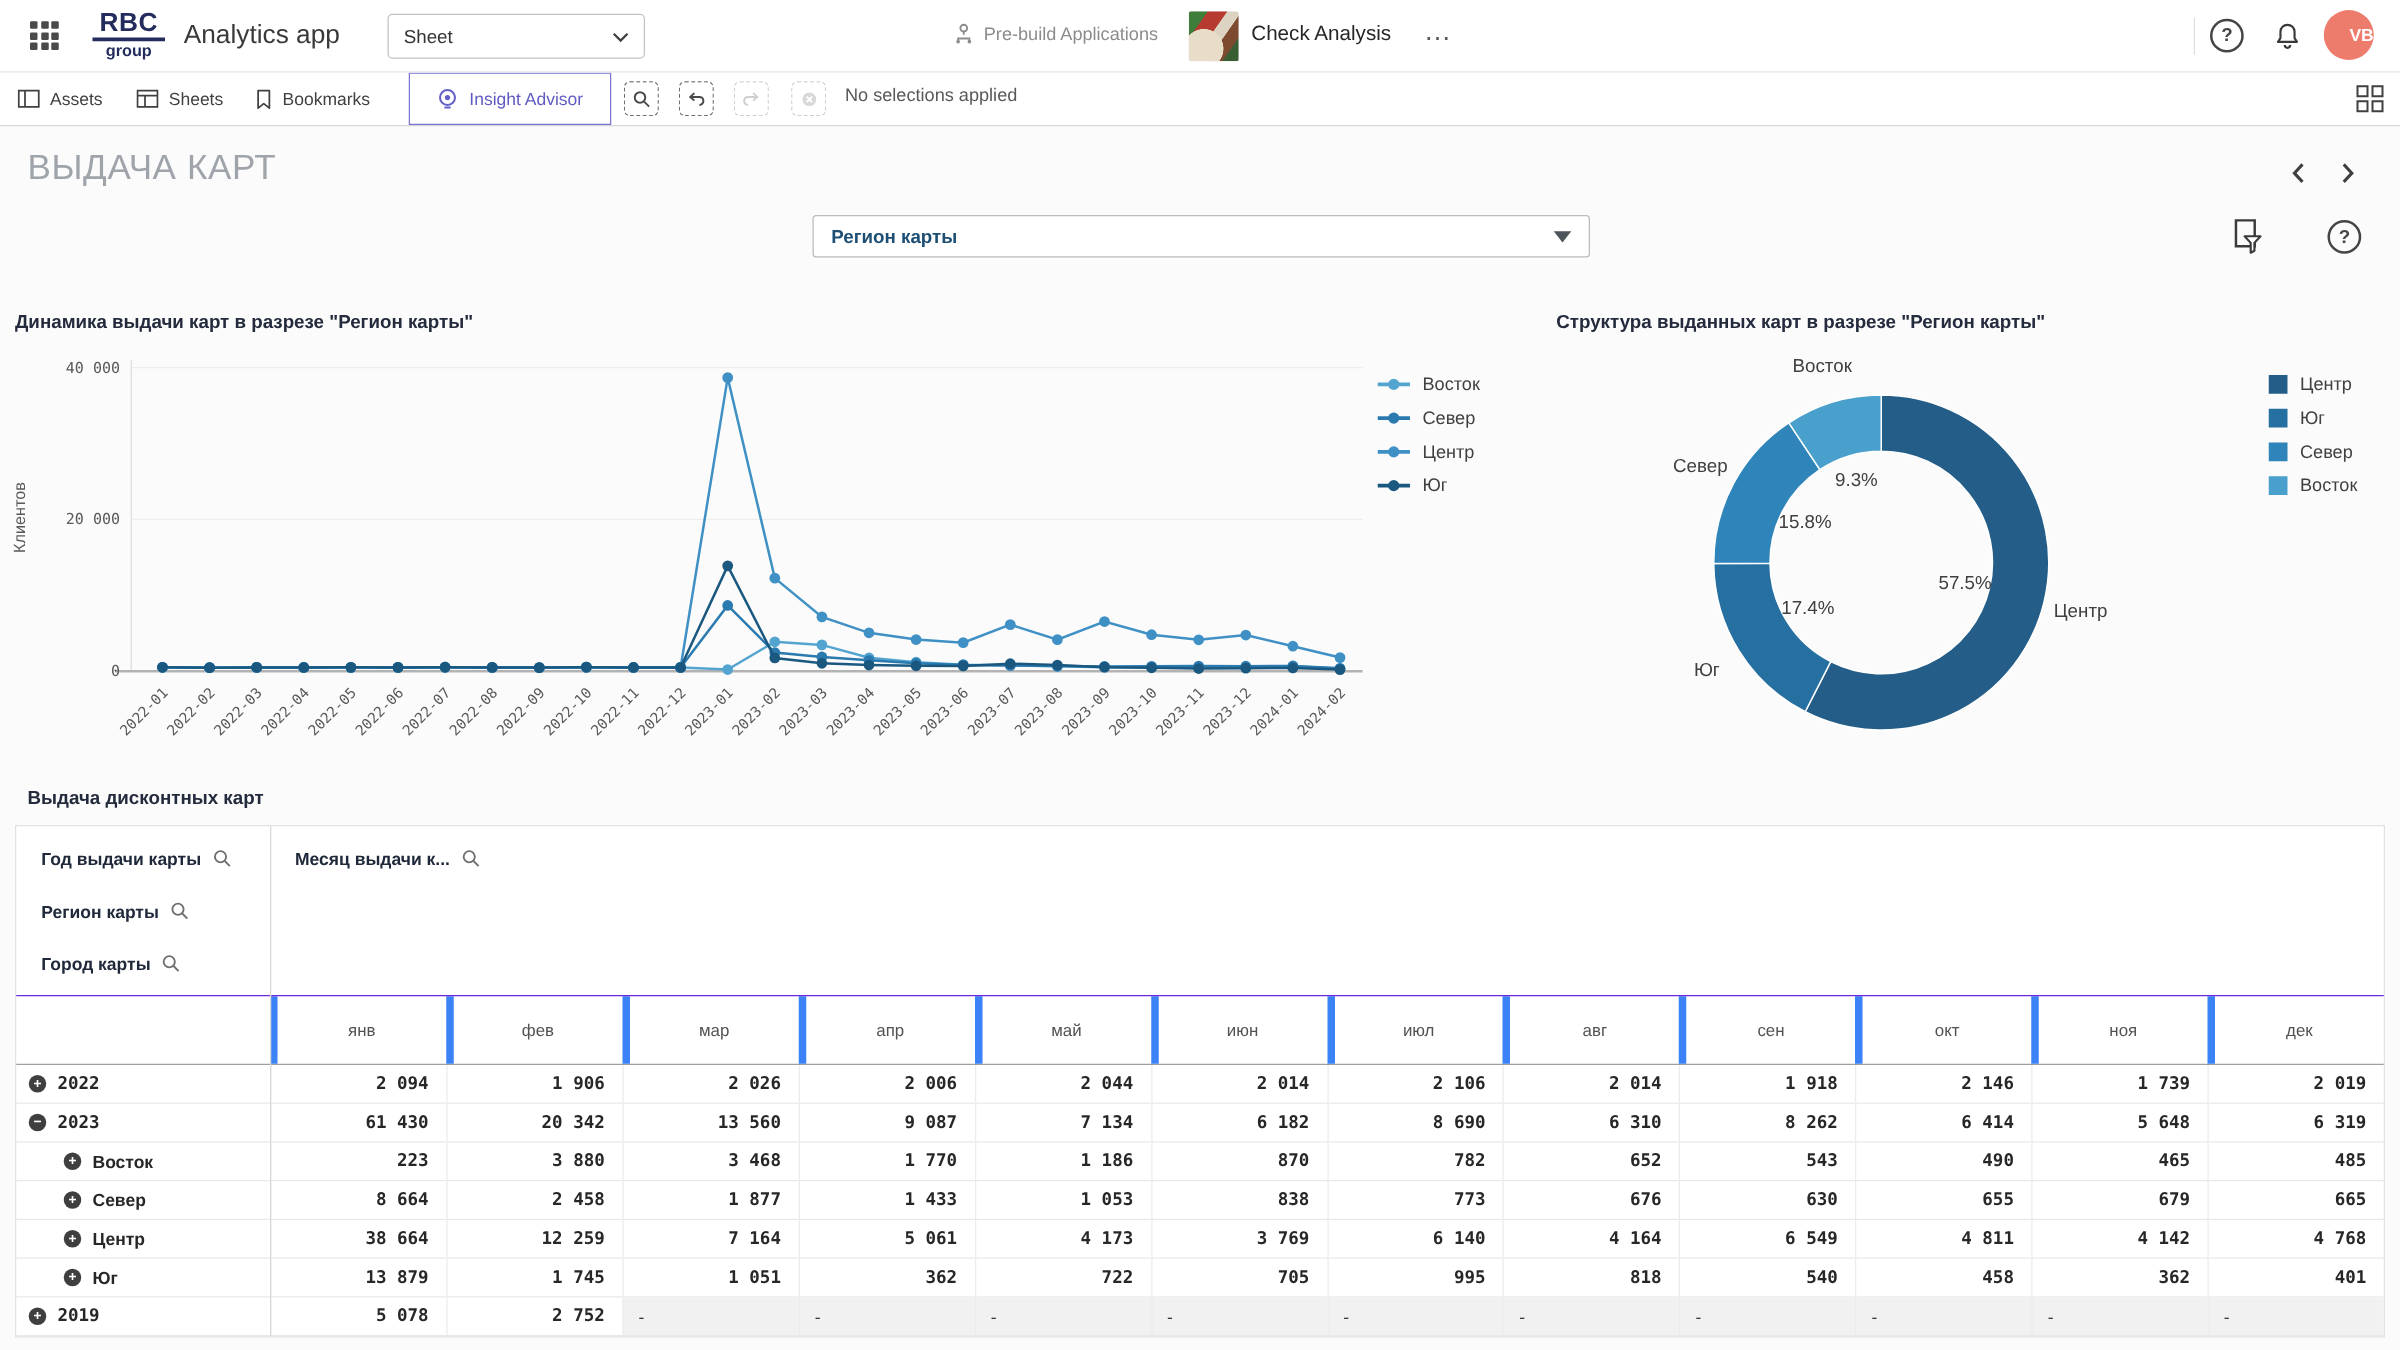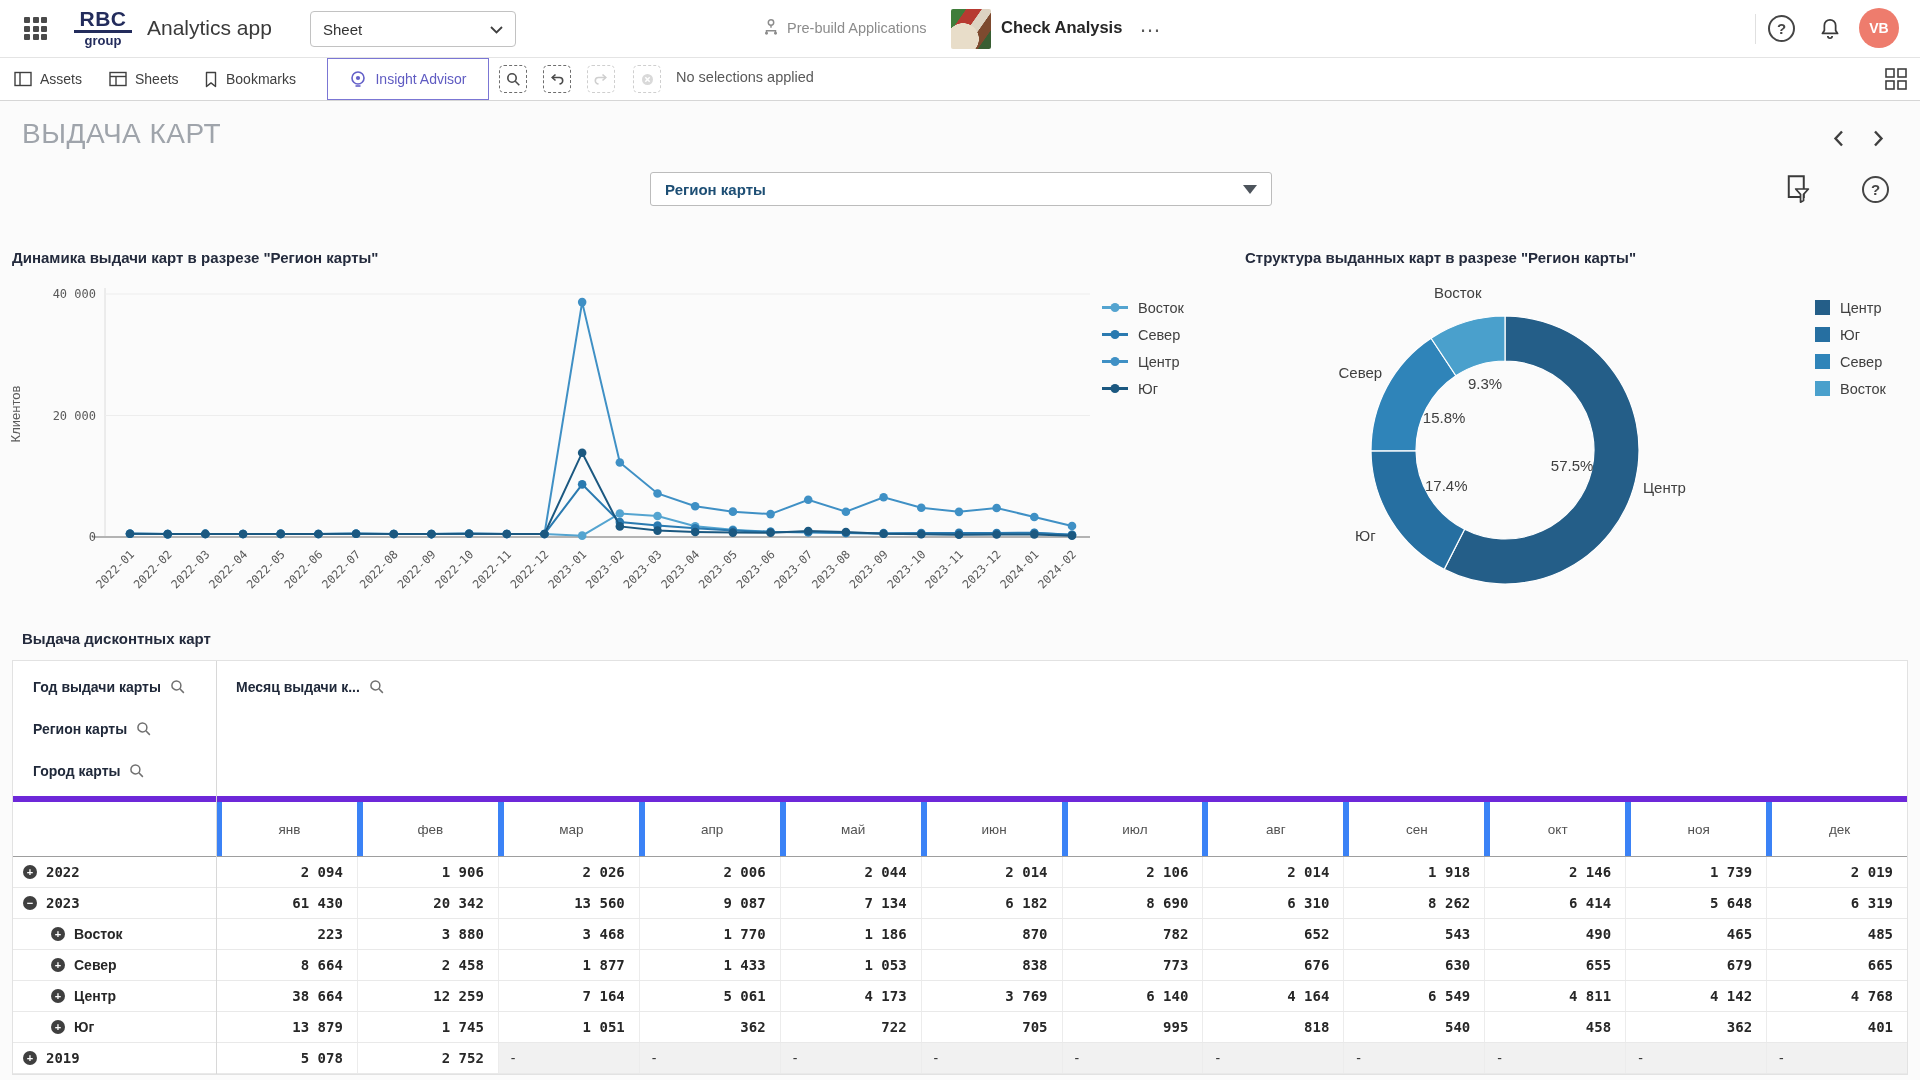--- a/index.html
+++ b/index.html
@@ -18,21 +18,21 @@
   .logo .l2{font-size:13px;font-weight:bold}
   .apptitle{font-size:21px;color:#3a3a3a}
   .select{box-sizing:border-box;border:1px solid #c2c2c2;border-radius:4px;background:#fff;display:flex;align-items:center;justify-content:space-between;padding:0 12px;font-size:15px;color:#333}
   .grey{color:#8c8c8c}
   .thumb{width:40px;height:40px;border-radius:2px;background:
      radial-gradient(circle at 30% 75%,#e8ddc9 0 38%,transparent 39%),
      linear-gradient(125deg,#3f7d3a 0 22%,#b73a31 23% 45%,#ddd3c2 46% 62%,#7d4a2f 63% 80%,#395e33 81%);}
   .searchbox{box-sizing:border-box;border:1px solid #dcdcdc;border-radius:4px;background:#fff;display:flex;align-items:center;padding:0 10px;gap:9px}
   .ph{color:#b4b4b4;font-size:14.5px}
   .circbtn{box-sizing:border-box;width:27px;height:27px;border:2px solid #454545;border-radius:50%;display:flex;align-items:center;justify-content:center;font-size:15px;font-weight:bold;color:#454545}
-  .avatar{width:40px;height:40px;border-radius:50%;display:flex;align-items:center;justify-content:center;color:#fff;font-size:14px;font-weight:bold}
+  .avatar{width:40px;height:40px;border-radius:50%;display:flex;align-items:center;justify-content:flex-end;color:#fff;font-size:14px;font-weight:bold}
 
   
   .toolbar{position:absolute;left:0;top:58px;width:1920px;height:42px;background:#fff;border-bottom:1px solid #d6d6d6;z-index:4}
   .tb{display:flex;align-items:center;gap:8px;font-size:14px;color:#404040;height:42px}
   .iabox{box-sizing:border-box;position:absolute;left:327px;top:0;width:162px;height:42px;border:1px solid #7b76d4;display:flex;align-items:center;justify-content:center;gap:8px;color:#5f5bc2;font-size:14px}
   .selbox{box-sizing:border-box;width:28px;height:28px;border:1.6px dashed #6e6e6e;border-radius:5px;display:flex;align-items:center;justify-content:center}
   .selbox.dis{border-color:#cfcfcf}
 
   
   .sheettitle{font-size:28px;color:#9fa4ab;letter-spacing:.5px}
@@ -46,21 +46,21 @@
   .ylab{font-size:13px;fill:#595959;font-family:"Liberation Sans","DejaVu Sans",sans-serif}
   .dlab{font-size:15px;fill:#404040}
   .dpct{font-size:15px;fill:#404040}
 
   .lrow{display:flex;align-items:center;gap:10px;height:27px;font-size:14.5px;color:#404040}
   .drow{display:flex;align-items:center;gap:10px;height:27px;font-size:14.5px;color:#404040}
   .sw{width:15px;height:15px}
 
   
   .pivot{position:absolute;left:12px;top:660px;width:1896px;background:#fff;border:1px solid #e2e2e2;box-sizing:border-box}
-  .phead{position:relative;height:135px;border-bottom:6px solid #6d28d9}
+  .phead{position:relative;height:135px;border-bottom:1px solid #6d28d9}
   .pdivider{position:absolute;left:203px;top:0;bottom:0;width:1px;background:#d8d8d8;z-index:2}
   .dim{position:absolute;display:flex;align-items:center;gap:9px;font-size:14px;font-weight:bold;color:#20293a}
   .pgrid{display:grid;grid-template-columns:203px repeat(12,1fr)}
   .pmonths{height:54px;border-bottom:1px solid #9e9e9e}
   .pmc{display:flex;align-items:center;justify-content:center;font-size:13.5px;color:#525252;border-left:6px solid #3b82f6}
   .prow{height:30px;border-bottom:1px solid #e9e9e9}
   .ph0{display:flex;align-items:center;padding-left:10px}
   .ph1{display:flex;align-items:center;padding-left:38px}
   .exp{display:inline-flex;width:14px;height:14px;border-radius:50%;background:#3f3f3f;color:#fff;font-size:11px;line-height:14px;justify-content:center;margin-right:9px;font-weight:bold;flex:none}
   .rl{font-size:14px;font-weight:bold;color:#272727}
@@ -102,21 +102,21 @@
       <svg width="18" height="18" viewBox="0 0 16 16">
           <circle cx="8" cy="4" r="2.4" fill="none" stroke="#8c8c8c" stroke-width="1.3"></circle>
           <path d="M8 6.5v2.2 M4 13v-1.6h8V13 M4 11.4V13 M12 11.4V13" fill="none" stroke="#8c8c8c" stroke-width="1.3"></path>
           <circle cx="4" cy="13.6" r="1.3" fill="#8c8c8c"></circle>
           <circle cx="12" cy="13.6" r="1.3" fill="#8c8c8c"></circle>
         </svg>
     </div>
     <div class="a grey" style="left:787px;top:20px;font-size:14.5px">Pre-build Applications</div>
 
     <div class="a thumb" style="left:951px;top:9px"></div>
-    <div class="a" style="left:1001px;top:18px;font-size:16.5px;font-weight:bold;color:#262626">Check Analysis</div>
+    <div class="a" style="left:1001px;top:18px;font-size:16.5px;font-weight:normal;color:#262626">Check Analysis</div>
     <div class="a" style="left:1139px;top:12px;font-size:22px;color:#595959;letter-spacing:2px">…</div>
 
     <div class="a" style="left:1755px;top:14px;width:1px;height:30px;background:#e0e0e0"></div>
     <div class="a circbtn" style="left:1768px;top:15px">
         <span>?</span>
       </div>
     <div class="a" style="left:1817px;top:15px">
       <svg width="26" height="27" viewBox="0 0 24 24">
           <path d="M12 4a5.2 5.2 0 0 0-5.2 5.2v4.6L5 16.6h14l-1.8-2.8V9.2A5.2 5.2 0 0 0 12 4z" fill="none" stroke="#3a3a3a" stroke-width="1.6" stroke-linejoin="round"></path>
           <path d="M10 19a2 2 0 0 0 4 0" fill="none" stroke="#3a3a3a" stroke-width="1.6"></path>

